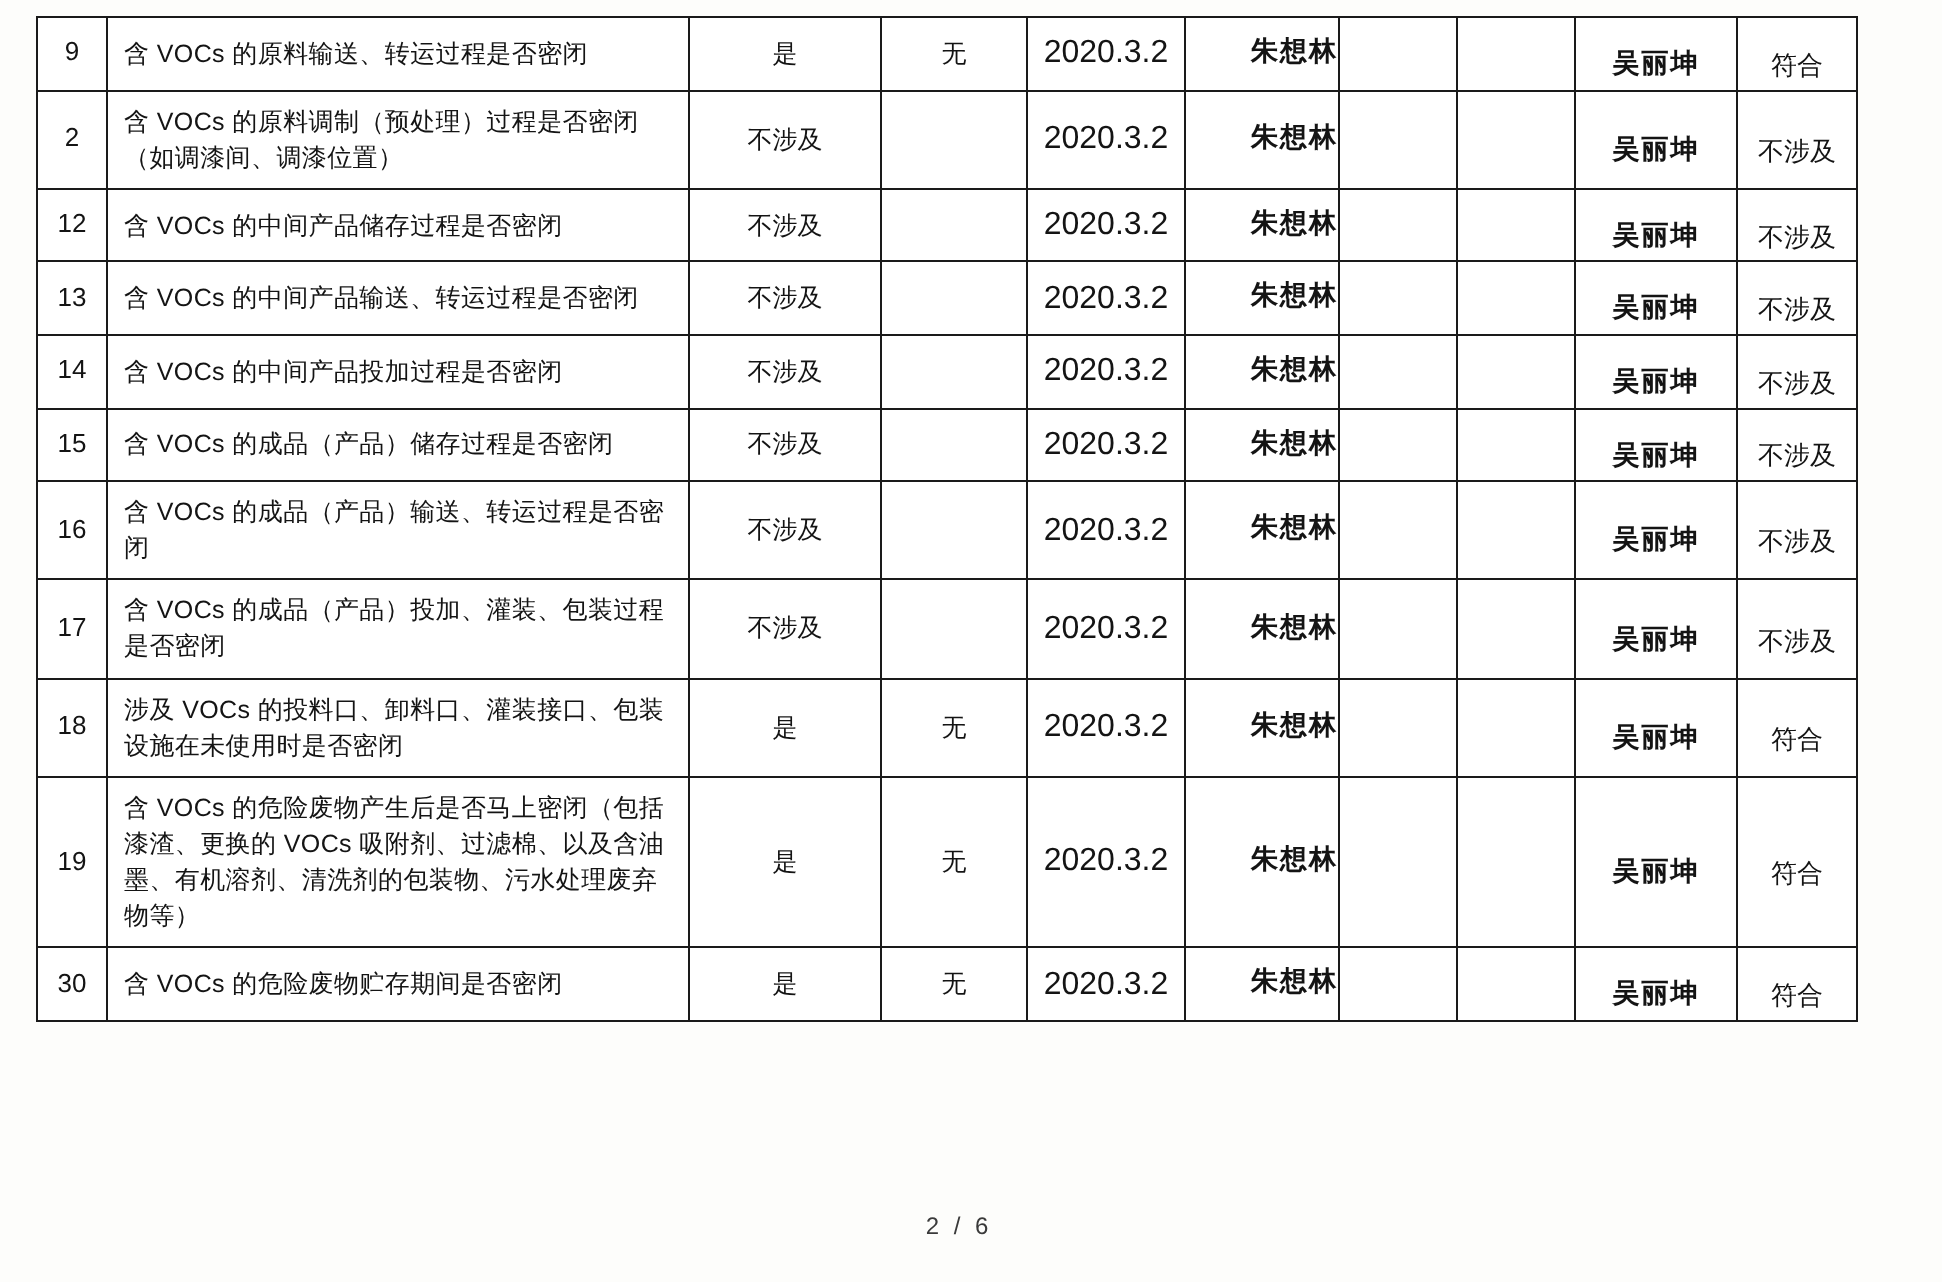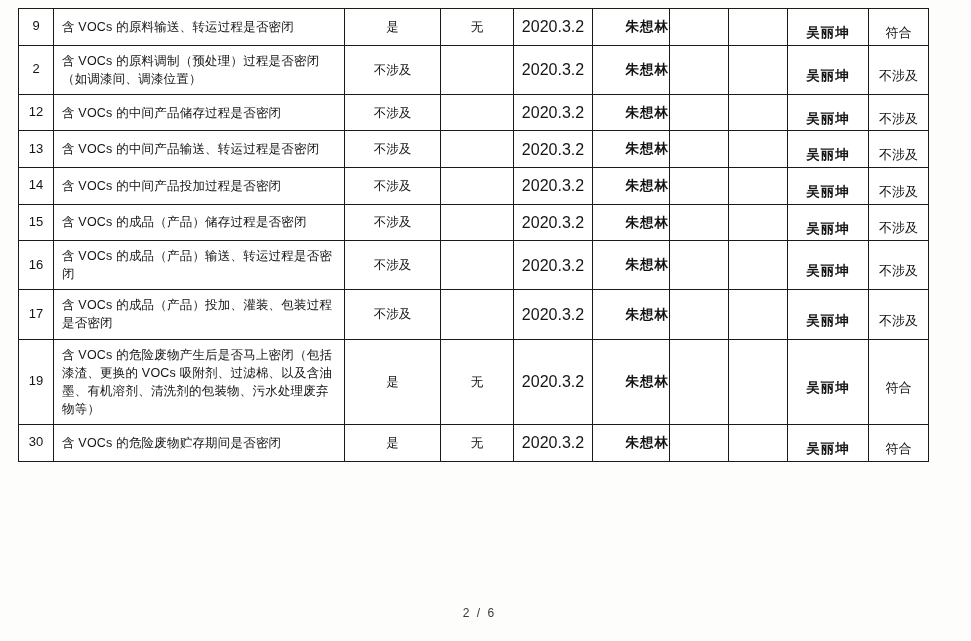--- a/index.html
+++ b/index.html
@@ -288,20 +288,38 @@
         <td class="c-e1 blank"></td>
         <td class="c-e2 blank"></td>
         <td class="c-chk">
             <span class="sig sig-inner">吴丽坤</span>
           </td>
         <td class="c-res">
             <span class="res-inner">不涉及</span>
           </td>
       </tr>
 
+      <tr>
+        <td class="c-idx"><span class="idx-txt">18</span></td>
+        <td class="c-item">
+            <span class="item-txt">涉及 VOCs 的投料口、卸料口、灌装接口、包装设施在未使用时是否密闭</span>
+          </td>
+        <td class="c-a mid">是</td>
+        <td class="c-b mid">无</td>
+        <td class="c-date"><span class="date-txt">2020.3.2</span></td>
+        <td class="c-who"><span class="who-txt">朱想林</span></td>
+        <td class="c-e1 blank"></td>
+        <td class="c-e2 blank"></td>
+        <td class="c-chk">
+            <span class="sig sig-inner">吴丽坤</span>
+          </td>
+        <td class="c-res">
+            <span class="res-inner">符合</span>
+          </td>
+      </tr>
 
       <tr>
         <td class="c-idx"><span class="idx-txt">19</span></td>
         <td class="c-item">
             <span class="item-txt">含 VOCs 的危险废物产生后是否马上密闭（包括漆渣、更换的 VOCs 吸附剂、过滤棉、以及含油墨、有机溶剂、清洗剂的包装物、污水处理废弃物等）</span>
           </td>
         <td class="c-a mid">是</td>
         <td class="c-b mid">无</td>
         <td class="c-date"><span class="date-txt">2020.3.2</span></td>
         <td class="c-who"><span class="who-txt">朱想林</span></td>

